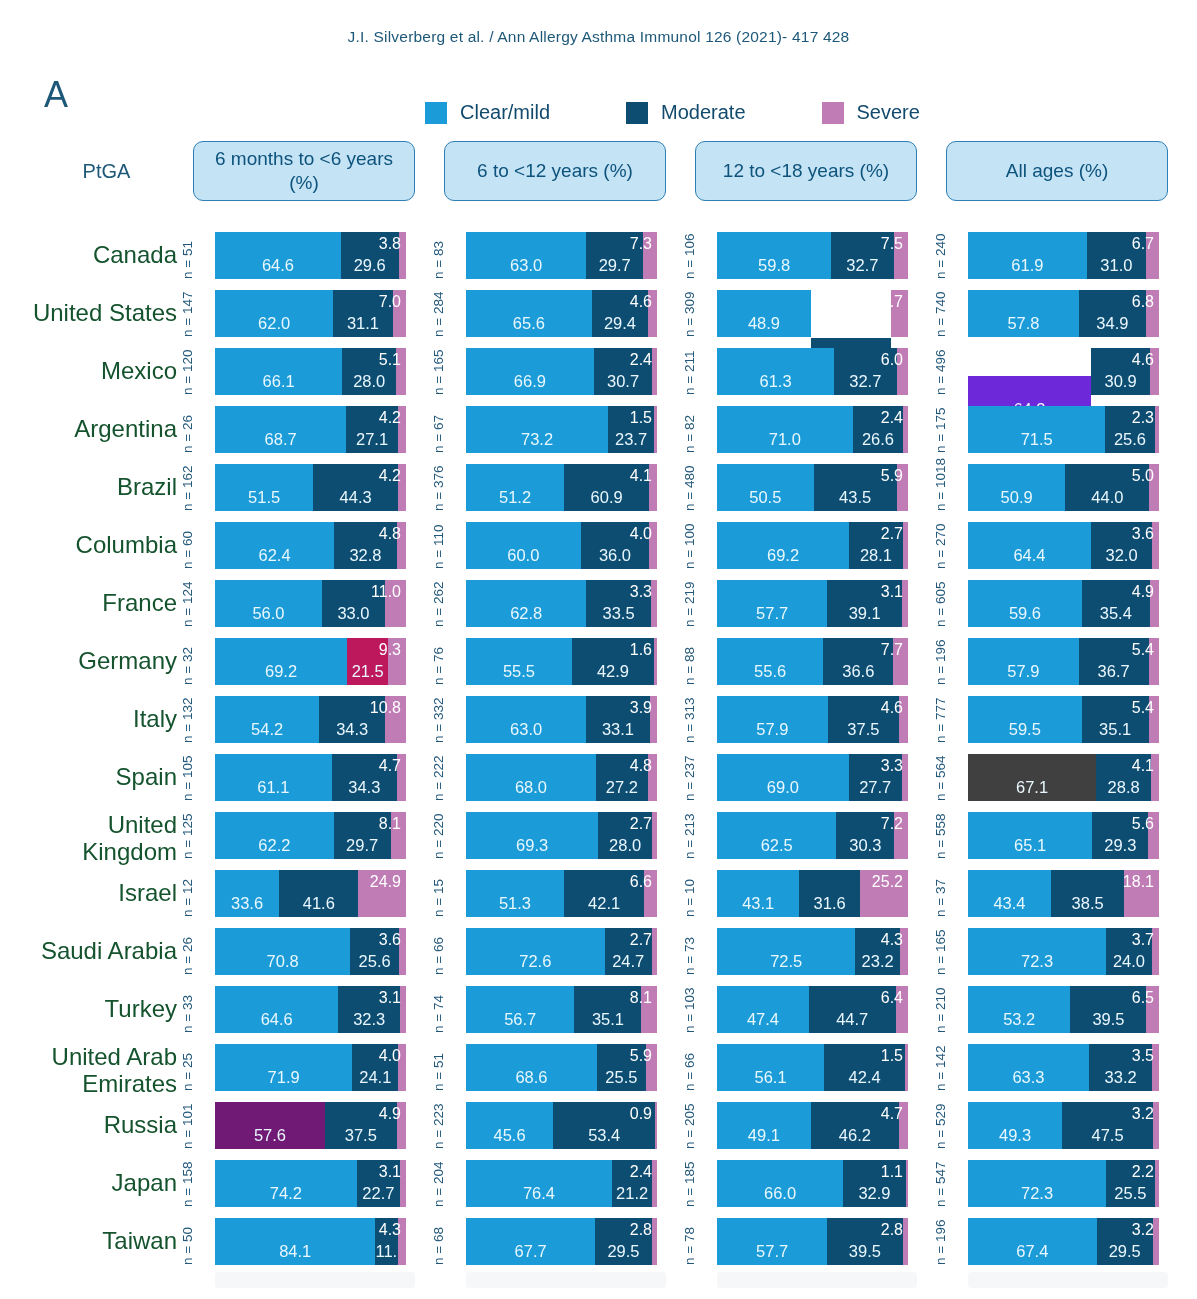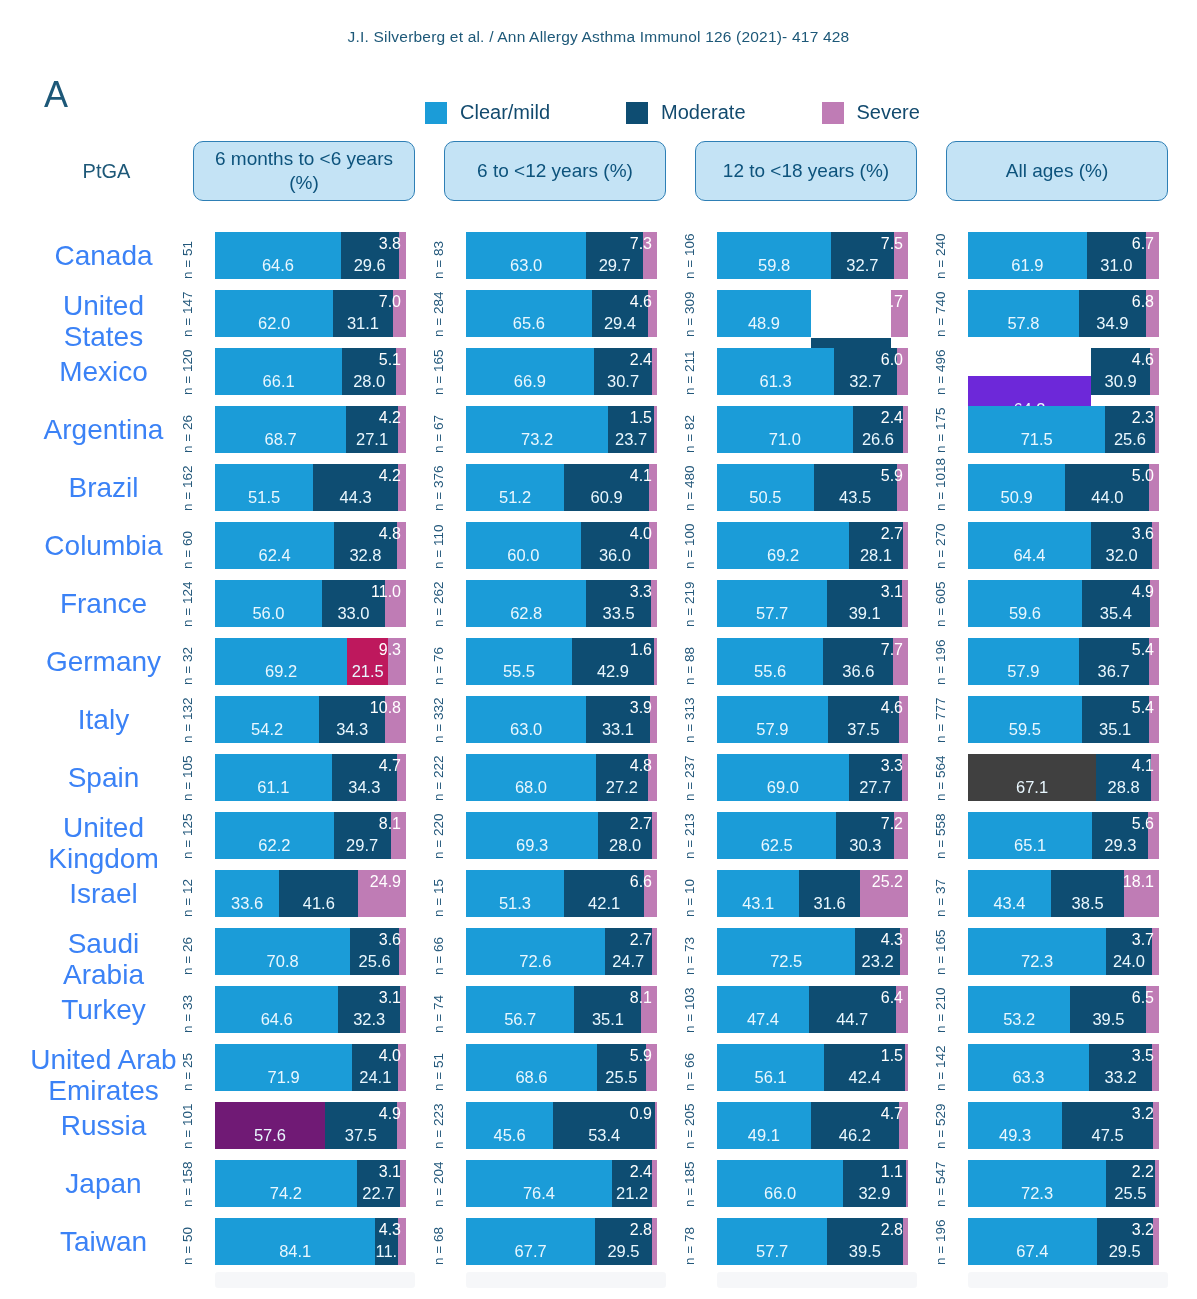--- a/index.html
+++ b/index.html
@@ -22,22 +22,22 @@
   .hdr-row { top:141px; height:60px; align-items:center; }
   .ptga { text-align:center; font-size:20px; color:#1d5878; padding-right:10px; }
   .hdr-cell { padding-right:29px; height:100%; }
   .hdr-box { height:100%; background:#c4e3f5; border:1.6px solid #2e7fb5; border-radius:10px;
              display:flex; align-items:center; justify-content:center; text-align:center;
              font-size:19px; line-height:1.25; color:#0d537c; padding:2px 6px; }
 
   .rows { position:absolute; top:232px; left:0; width:1197px; }
   .country-row { display:grid; grid-template-columns:163px 251px 251px 251px 251px;
                  padding-left:30px; height:47px; margin-bottom:11px; }
-  .country-label { display:flex; flex-direction:column; justify-content:center; text-align:center;
-                   font-size:28px; line-height:1.12; color:#3b82f6; padding-right:16px; }
+  .country-label { display:flex; flex-direction:column; justify-content:center; text-align:right;
+                   font-size:24px; line-height:1.12; color:#14532d; padding-right:16px; }
   .bar-cell { position:relative; padding-right:29px; }
   .bar-zone { position:relative; height:47px; margin-left:22px; margin-right:9px; }
   .nlab { position:absolute; left:-20px; bottom:0; transform-origin:left bottom;
           transform:rotate(-90deg); white-space:nowrap; font-size:13.5px; color:#23587b; }
   .bar { position:absolute; left:0; top:0; width:100%; height:100%; display:flex; }
   .seg { position:relative; height:100%; }
   .seg-val { position:absolute; bottom:4px; left:0; width:100%; text-align:center;
              font-size:16.5px; color:#e9f7fe; white-space:nowrap; }
   .sev-val { position:absolute; top:3px; right:5px; font-size:16px; color:#ffffff; white-space:nowrap; }
 

